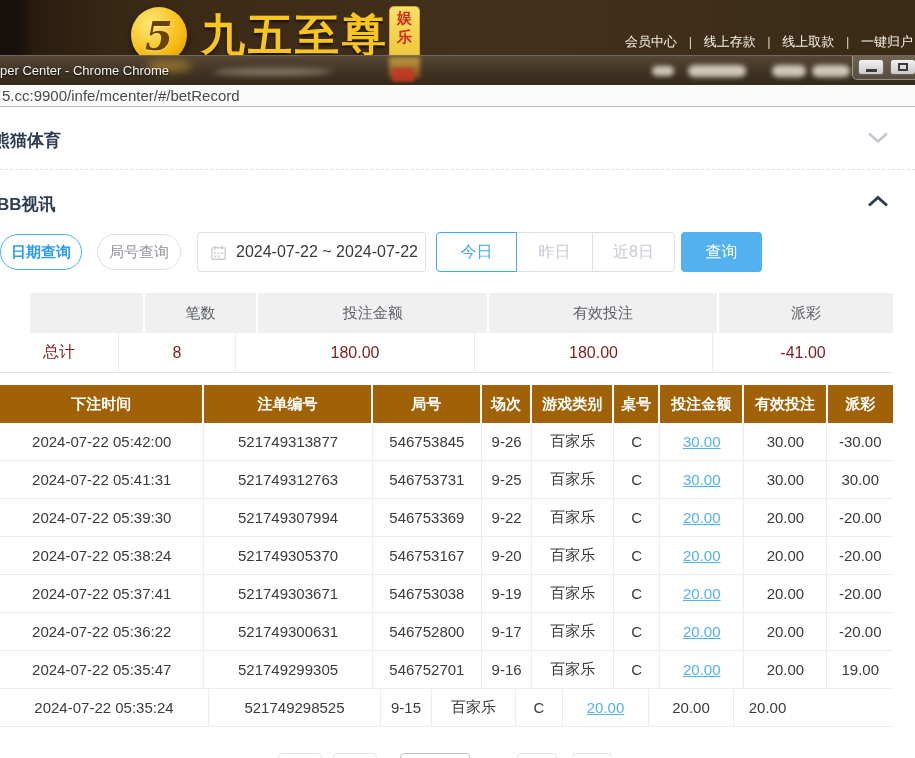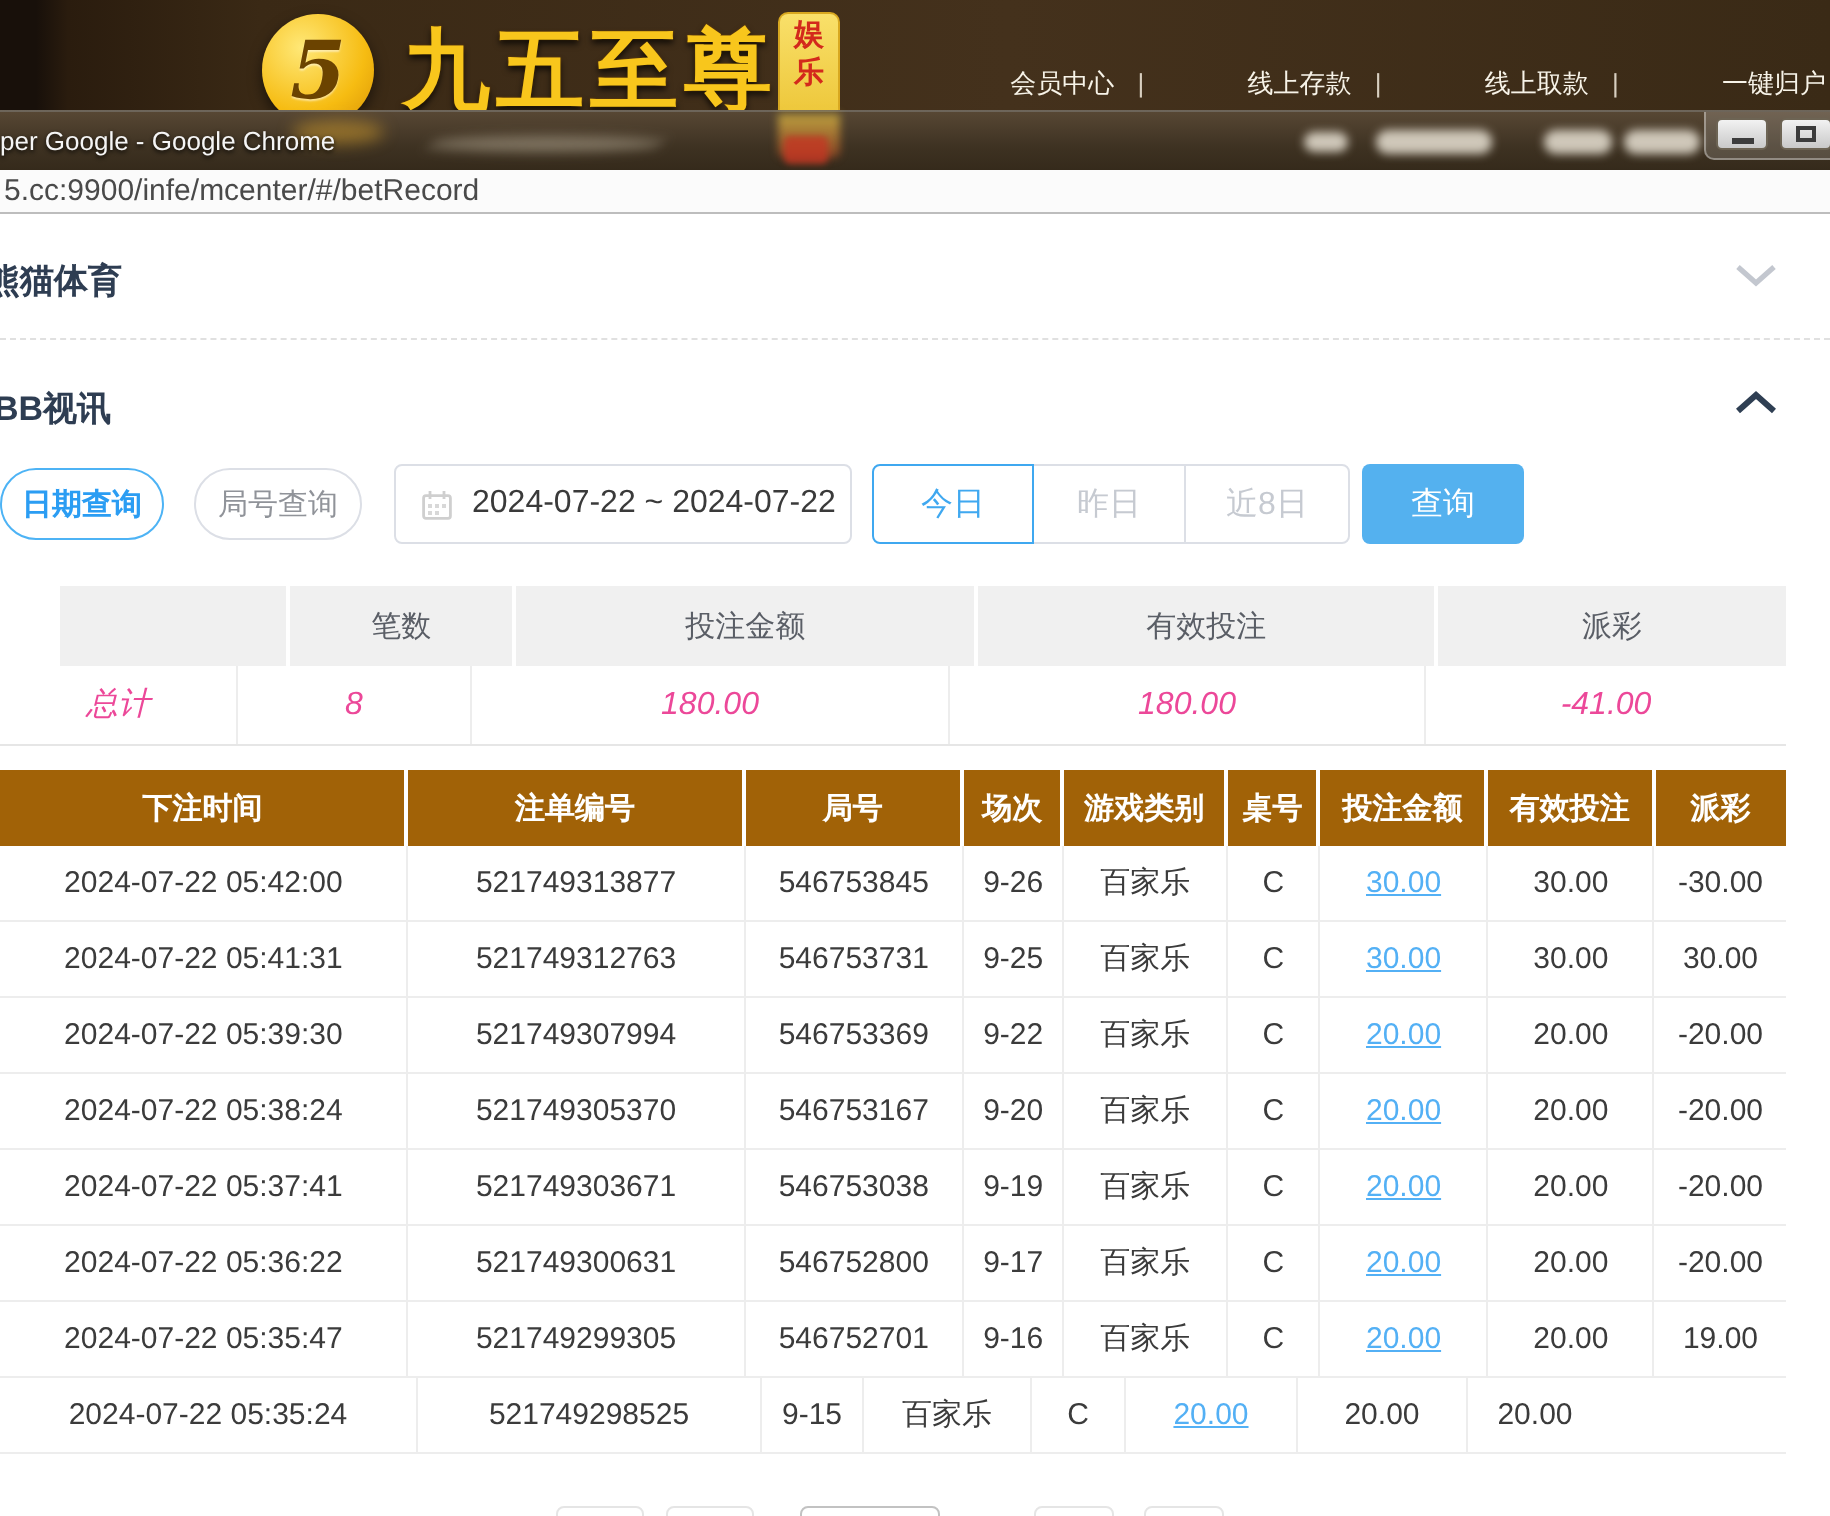--- a/index.html
+++ b/index.html
@@ -14,21 +14,21 @@
     box-shadow:0 3px 7px rgba(0,0,0,.55); display:flex; align-items:center; justify-content:center; }
   .logo-circle span { font-family:"DejaVu Serif","Liberation Serif",serif; font-weight:bold; font-style:italic;
     font-size:40px; color:#6b4300; text-shadow:0 1px 1px rgba(255,255,255,.5); }
   .logo-text { position:absolute; left:201px; top:6px; font-size:44px; font-weight:bold; letter-spacing:3px;
     color:#f8c61c; text-shadow:0 2px 3px rgba(0,0,0,.75), 0 0 1px #8a5200; white-space:nowrap; }
   .logo-badge { position:absolute; left:389px; top:6px; width:31px; height:49px; border-radius:5px 5px 0 0;
     background:linear-gradient(#f9e06a,#eec83c); border:1px solid #d8a820; border-bottom:none;
     display:flex; flex-direction:column; align-items:center; padding-top:2px;
     font-size:15px; font-weight:bold; color:#d3291c; line-height:1.25; }
   .top-nav { position:absolute; top:33px; right:2px; font-size:13px; color:#f7f3e8; white-space:nowrap; }
-  .top-nav a { color:#f7f3e8; text-decoration:none; cursor:pointer;margin-left:40px; }
+  .top-nav a { color:#f7f3e8; text-decoration:none; cursor:pointer; }
   .top-nav .sep { color:#d8cfc0; margin:0 8px; }
 
   
   .titlebar { position:absolute; top:55px; left:0; width:915px; height:30px;
     background:linear-gradient(#574734,#3e3222 60%,#352a1b);
     border-top:1px solid rgba(255,255,255,.28); }
   .win-title { position:absolute; left:0; top:7px; font-size:13px; color:#f5f5f5;
     text-shadow:0 1px 2px rgba(0,0,0,.9); white-space:nowrap; }
   .blob { position:absolute; border-radius:6px; background:rgba(242,236,222,.8); filter:blur(2.5px); }
   .swirl { position:absolute; left:214px; top:12px; width:118px; height:8px; border-radius:50%;
@@ -84,22 +84,22 @@
   .search-btn { margin-left:6px; width:81px; height:40px; border:none; border-radius:4px;
     background:#54b1ef; color:#fff; font-size:16px; cursor:pointer; font-family:inherit; }
 
   
   .sum-table { margin-top:21px; width:893px; }
   .sum-head { display:flex; height:40px;padding-left:30px; }
   .sum-head .scell { background:#f0f0f0; color:#5a5e66; font-size:15px; display:flex; align-items:center;
     justify-content:center; border-right:2px solid #fff; }
   .sum-head .scell:last-child { border-right:none; }
   .sum-body { display:flex; height:40px; border-bottom:1px solid #e6e6e6; }
-  .sum-body .scell { display:flex; align-items:center; justify-content:center; font-size:16px; color:#ec4899;
-    border-right:1px solid #ededed;font-style:italic; }
+  .sum-body .scell { display:flex; align-items:center; justify-content:center; font-size:16px; color:#7f1d1d;
+    border-right:1px solid #ededed; }
   .sum-body .scell:last-child { border-right:none; }
   .s0{width:119px}.s1{width:117px}.s2{width:239px}.s3{width:238px}.s4{width:180px}
 
   
   .bet-table { margin-top:12px; width:893px; }
   .thead { display:flex; height:38px; }
   .thead .cell { background:#a16207; color:#fff; font-size:15px; font-weight:bold;
     display:flex; align-items:center; justify-content:center; border-right:2px solid #fff; }
   .thead .cell.c8 { border-right:none; }
   .trow { display:flex; height:38px; border-bottom:1px solid #ededed; background:#fff; }
@@ -140,21 +140,21 @@
       <span class="sep">|</span>
       <a>一键归户</a>
     </div>
   </div>
 
   <div class="titlebar">
     <div class="gold-glow"></div>
     <div class="swirl"></div>
     <div class="badge-stub"></div>
     <div class="seal"></div>
-    <span class="win-title">per Google - Google Chrome</span>
+    <span class="win-title">per Center - Chrome Chrome</span>
     <div class="blob" style="left:652px;top:10px;width:22px;height:10px;"></div>
     <div class="blob" style="left:688px;top:9px;width:58px;height:12px;"></div>
     <div class="blob" style="left:772px;top:9px;width:34px;height:12px;"></div>
     <div class="blob" style="left:812px;top:9px;width:38px;height:12px;"></div>
     <div class="win-controls">
       <div class="win-btn">
           <div class="ic-min"></div>
         </div>
       <div class="win-btn">
           <div class="ic-max"></div>

